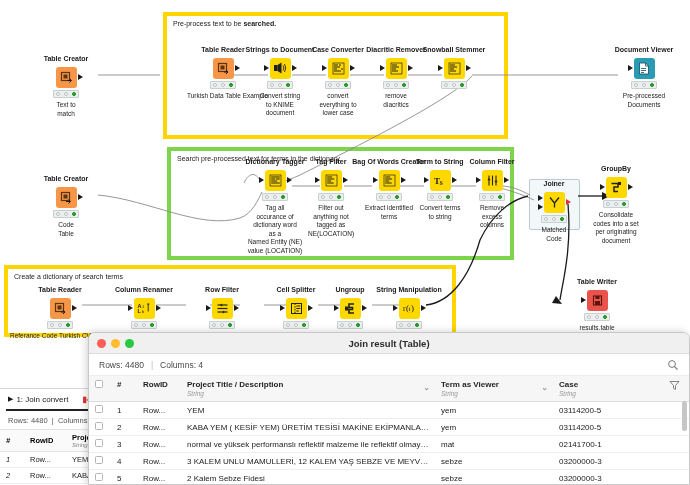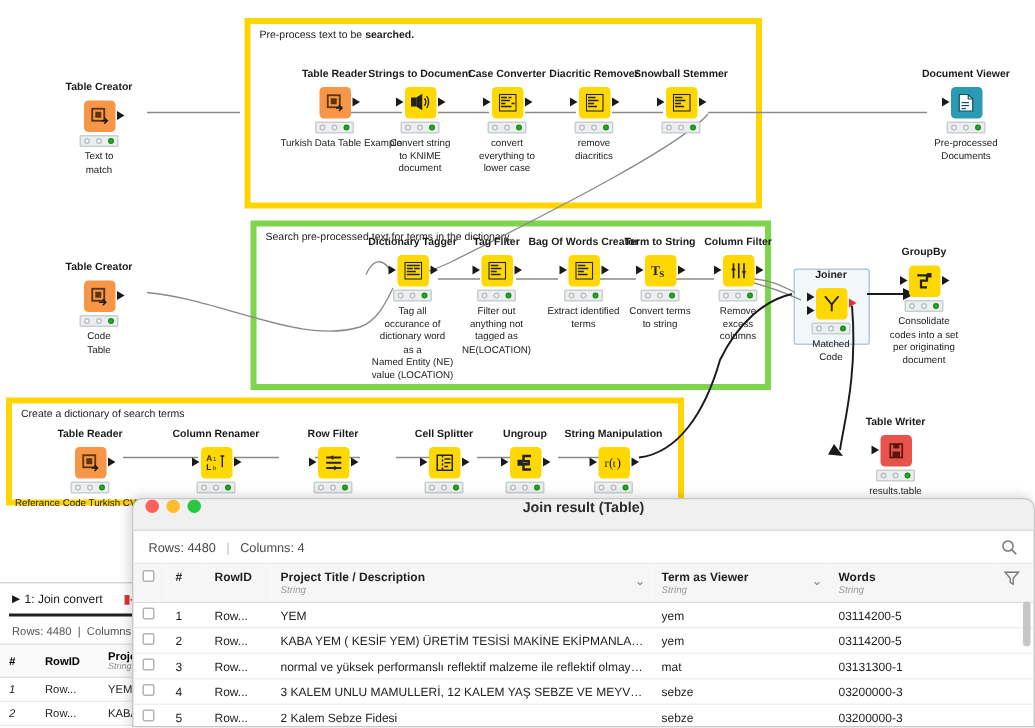--- a/index.html
+++ b/index.html
@@ -113,21 +113,21 @@
     position: absolute; left: 88px; top: 332px; width: 602px; height: 153px;
     background: #ffffff;
     border: 1px solid #c8c8c8;
     border-radius: 7px 7px 0 0;
     box-shadow: -2px -1px 7px rgba(0,0,0,0.16);
     overflow: hidden;
   }
   #tw-titlebar {
     position: relative; height: 21px;
     background: #f0f0f0; border-bottom: 1px solid #dcdcdc;
-    display: flex; 
+    display: flex; align-items: center;
   }
   .traffic { display: flex; gap: 5px; padding-left: 8px; }
   .traffic span { width: 9px; height: 9px; border-radius: 50%; display: block; }
   .tl-red { background: #ff5f57; } .tl-yel { background: #febc2e; } .tl-grn { background: #28c840; }
   #tw-title {
     position: absolute; left: 0; right: 0; text-align: center;
     font-size: 9.5px; font-weight: bold; color: #2b2b2b;
   }
   #tw-sub {
     height: 22px; display: flex; align-items: center;
@@ -832,21 +832,21 @@
             <span>Project Title / Description</span>
             <span class="sub">String</span>
             <span class="chev">⌄</span>
           </th>
           <th class="col-term">
             <span>Term as Viewer</span>
             <span class="sub">String</span>
             <span class="chev">⌄</span>
           </th>
           <th class="col-code">
-            <span>Words</span>
+            <span>Case</span>
             <span class="sub">String</span>
           </th>
           <th class="col-filter">
             <svg width="11" height="11" viewBox="0 0 11 11">
                 <path d="M1,1.5 L10,1.5 L6.5,5.5 L6.5,9.5 L4.5,8.3 L4.5,5.5 Z" fill="none" stroke="#777" stroke-width="0.9"></path>
               </svg>
           </th>
         </tr>
       </thead>
       <tbody>
@@ -867,21 +867,21 @@
           <td>yem</td>
           <td>03114200-5</td>
           <td></td>
         </tr>
         <tr>
           <td><span class="ckbox"></span></td>
           <td>3</td>
           <td>Row...</td>
           <td>normal ve yüksek performanslı reflektif malzeme ile reflektif olmayan mat siyah vinil malzeme</td>
           <td>mat</td>
-          <td>03131300-1</td>
+          <td>02141700-1</td>
           <td></td>
         </tr>
         <tr>
           <td><span class="ckbox"></span></td>
           <td>4</td>
           <td>Row...</td>
           <td>3 KALEM UNLU MAMULLERİ, 12 KALEM YAŞ SEBZE VE MEYVE, 36 KALEM GIDA VE ET ALIM...</td>
           <td>sebze</td>
           <td>03200000-3</td>
           <td></td>

